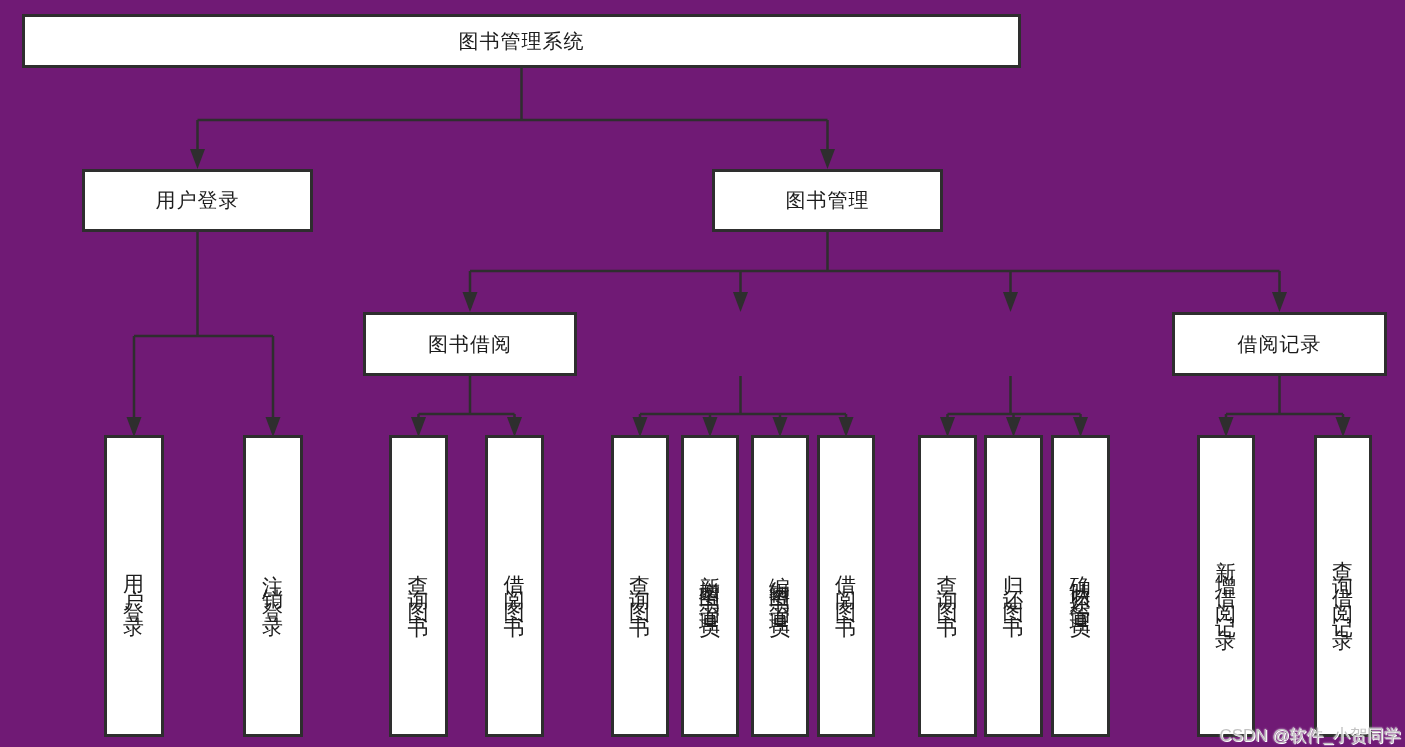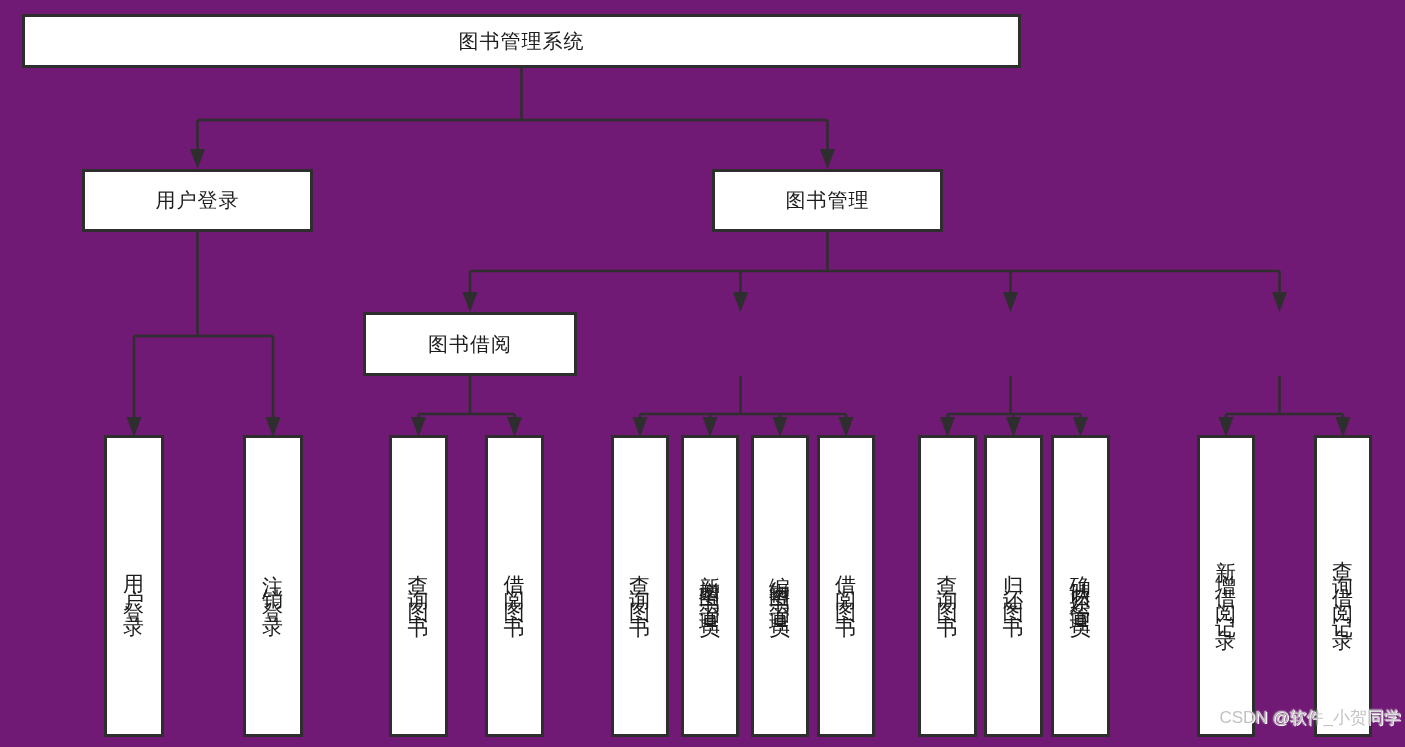--- a/index.html
+++ b/index.html
@@ -16,21 +16,21 @@
   }
   .hlabel{font-size:20px;color:#1c1c1c;letter-spacing:1px;white-space:nowrap;}
   .leaf{top:435px;height:302px;}
   .vlabel{
     writing-mode:vertical-rl;text-orientation:mixed;
     font-size:21px;color:#1c1c1c;line-height:1;
   }
   .loose{letter-spacing:14px;}
   .tight{letter-spacing:6px;}
   .watermark{
-    position:absolute;right:4px;bottom:18px;font-size:17px;color:#c2c2c2;
+    position:absolute;right:4px;bottom:0;font-size:17px;color:#c2c2c2;
     text-shadow:0 0 2px #ffffff,1px 1px 0 #ffffff;white-space:nowrap;z-index:5;
   }
 </style>
 </head>
 <body>
 
 <div class="canvas">
 
   <svg class="wires" width="1405" height="747" viewBox="0 0 1405 747">
     <g>
@@ -82,20 +82,23 @@
   <div class="node" style="left:82px;top:169px;width:231px;height:63px">
     <span class="hlabel">用户登录</span>
   </div>
   <div class="node" style="left:712px;top:169px;width:231px;height:63px">
     <span class="hlabel">图书管理</span>
   </div>
 
   <div class="node" style="left:363px;top:312px;width:214px;height:64px">
     <span class="hlabel">图书借阅</span>
   </div>
+  <div class="node" style="left:1172px;top:312px;width:215px;height:64px">
+    <span class="hlabel">借阅记录</span>
+  </div>
 
   <div class="node leaf" style="left:104px;width:60px">
     <span class="vlabel loose">用户登录</span>
   </div>
   <div class="node leaf" style="left:243px;width:60px">
     <span class="vlabel loose">注销登录</span>
   </div>
 
   <div class="node leaf" style="left:389px;width:59px">
     <span class="vlabel loose">查询图书</span>

